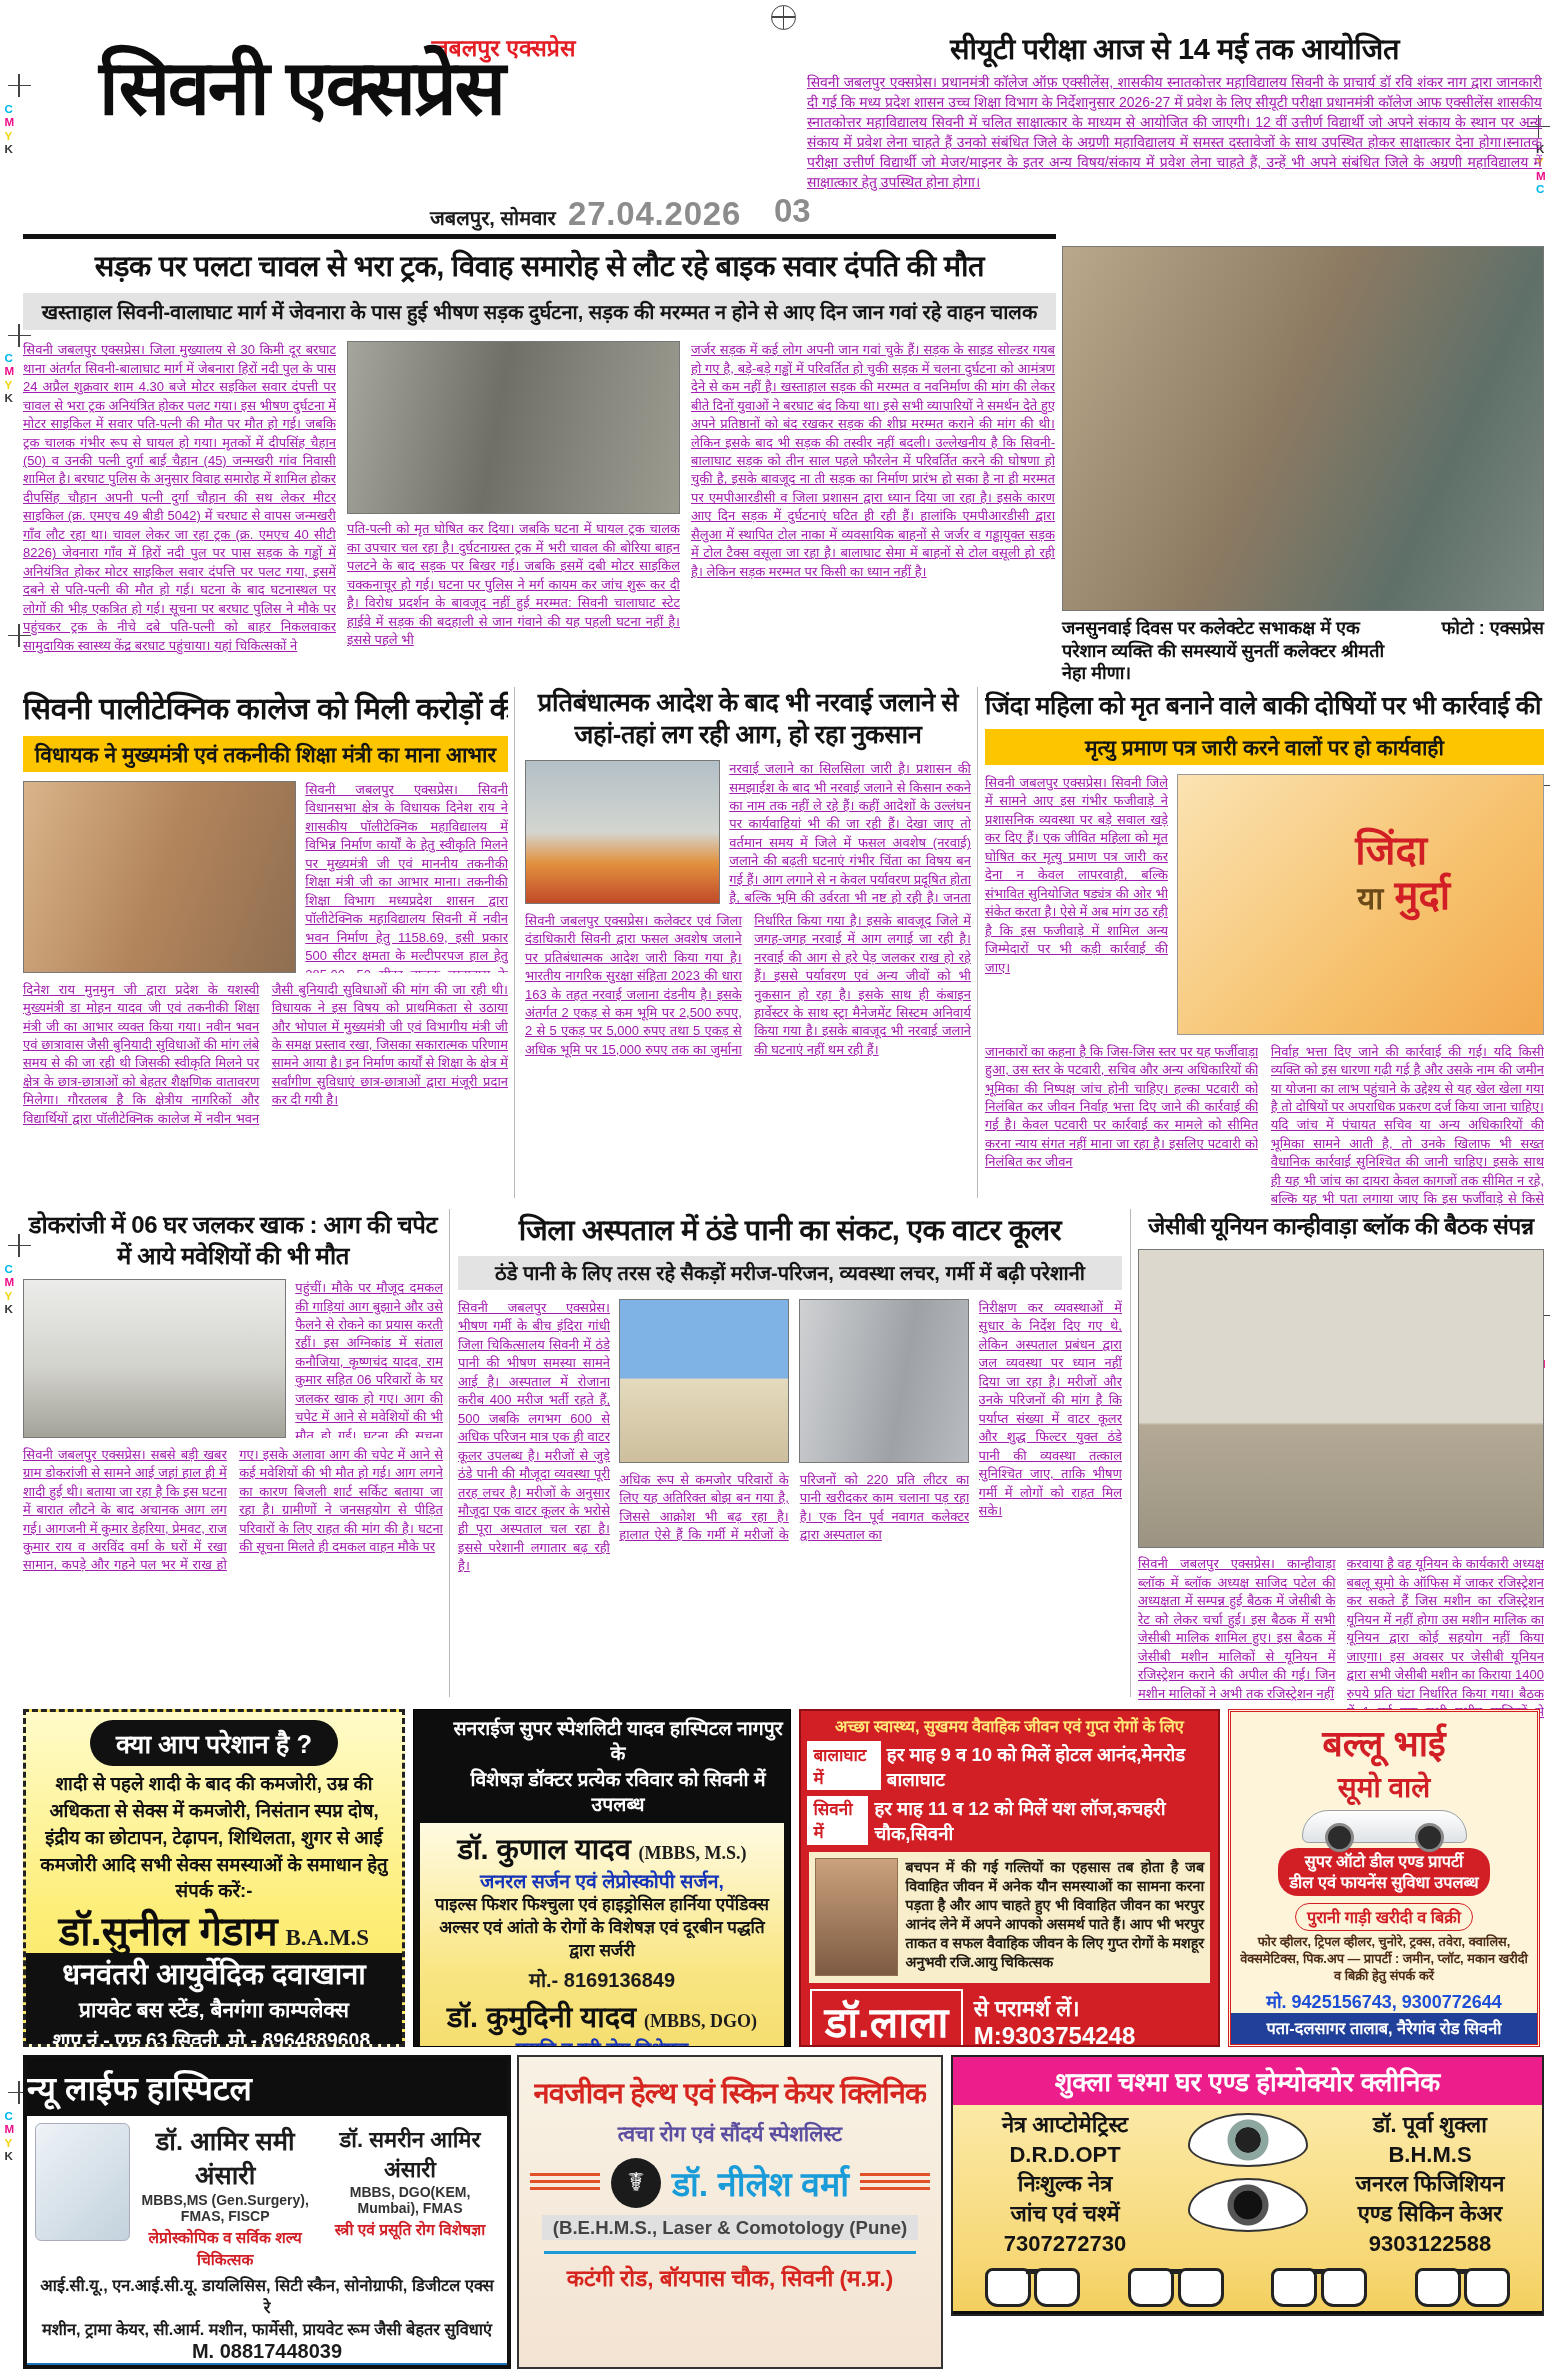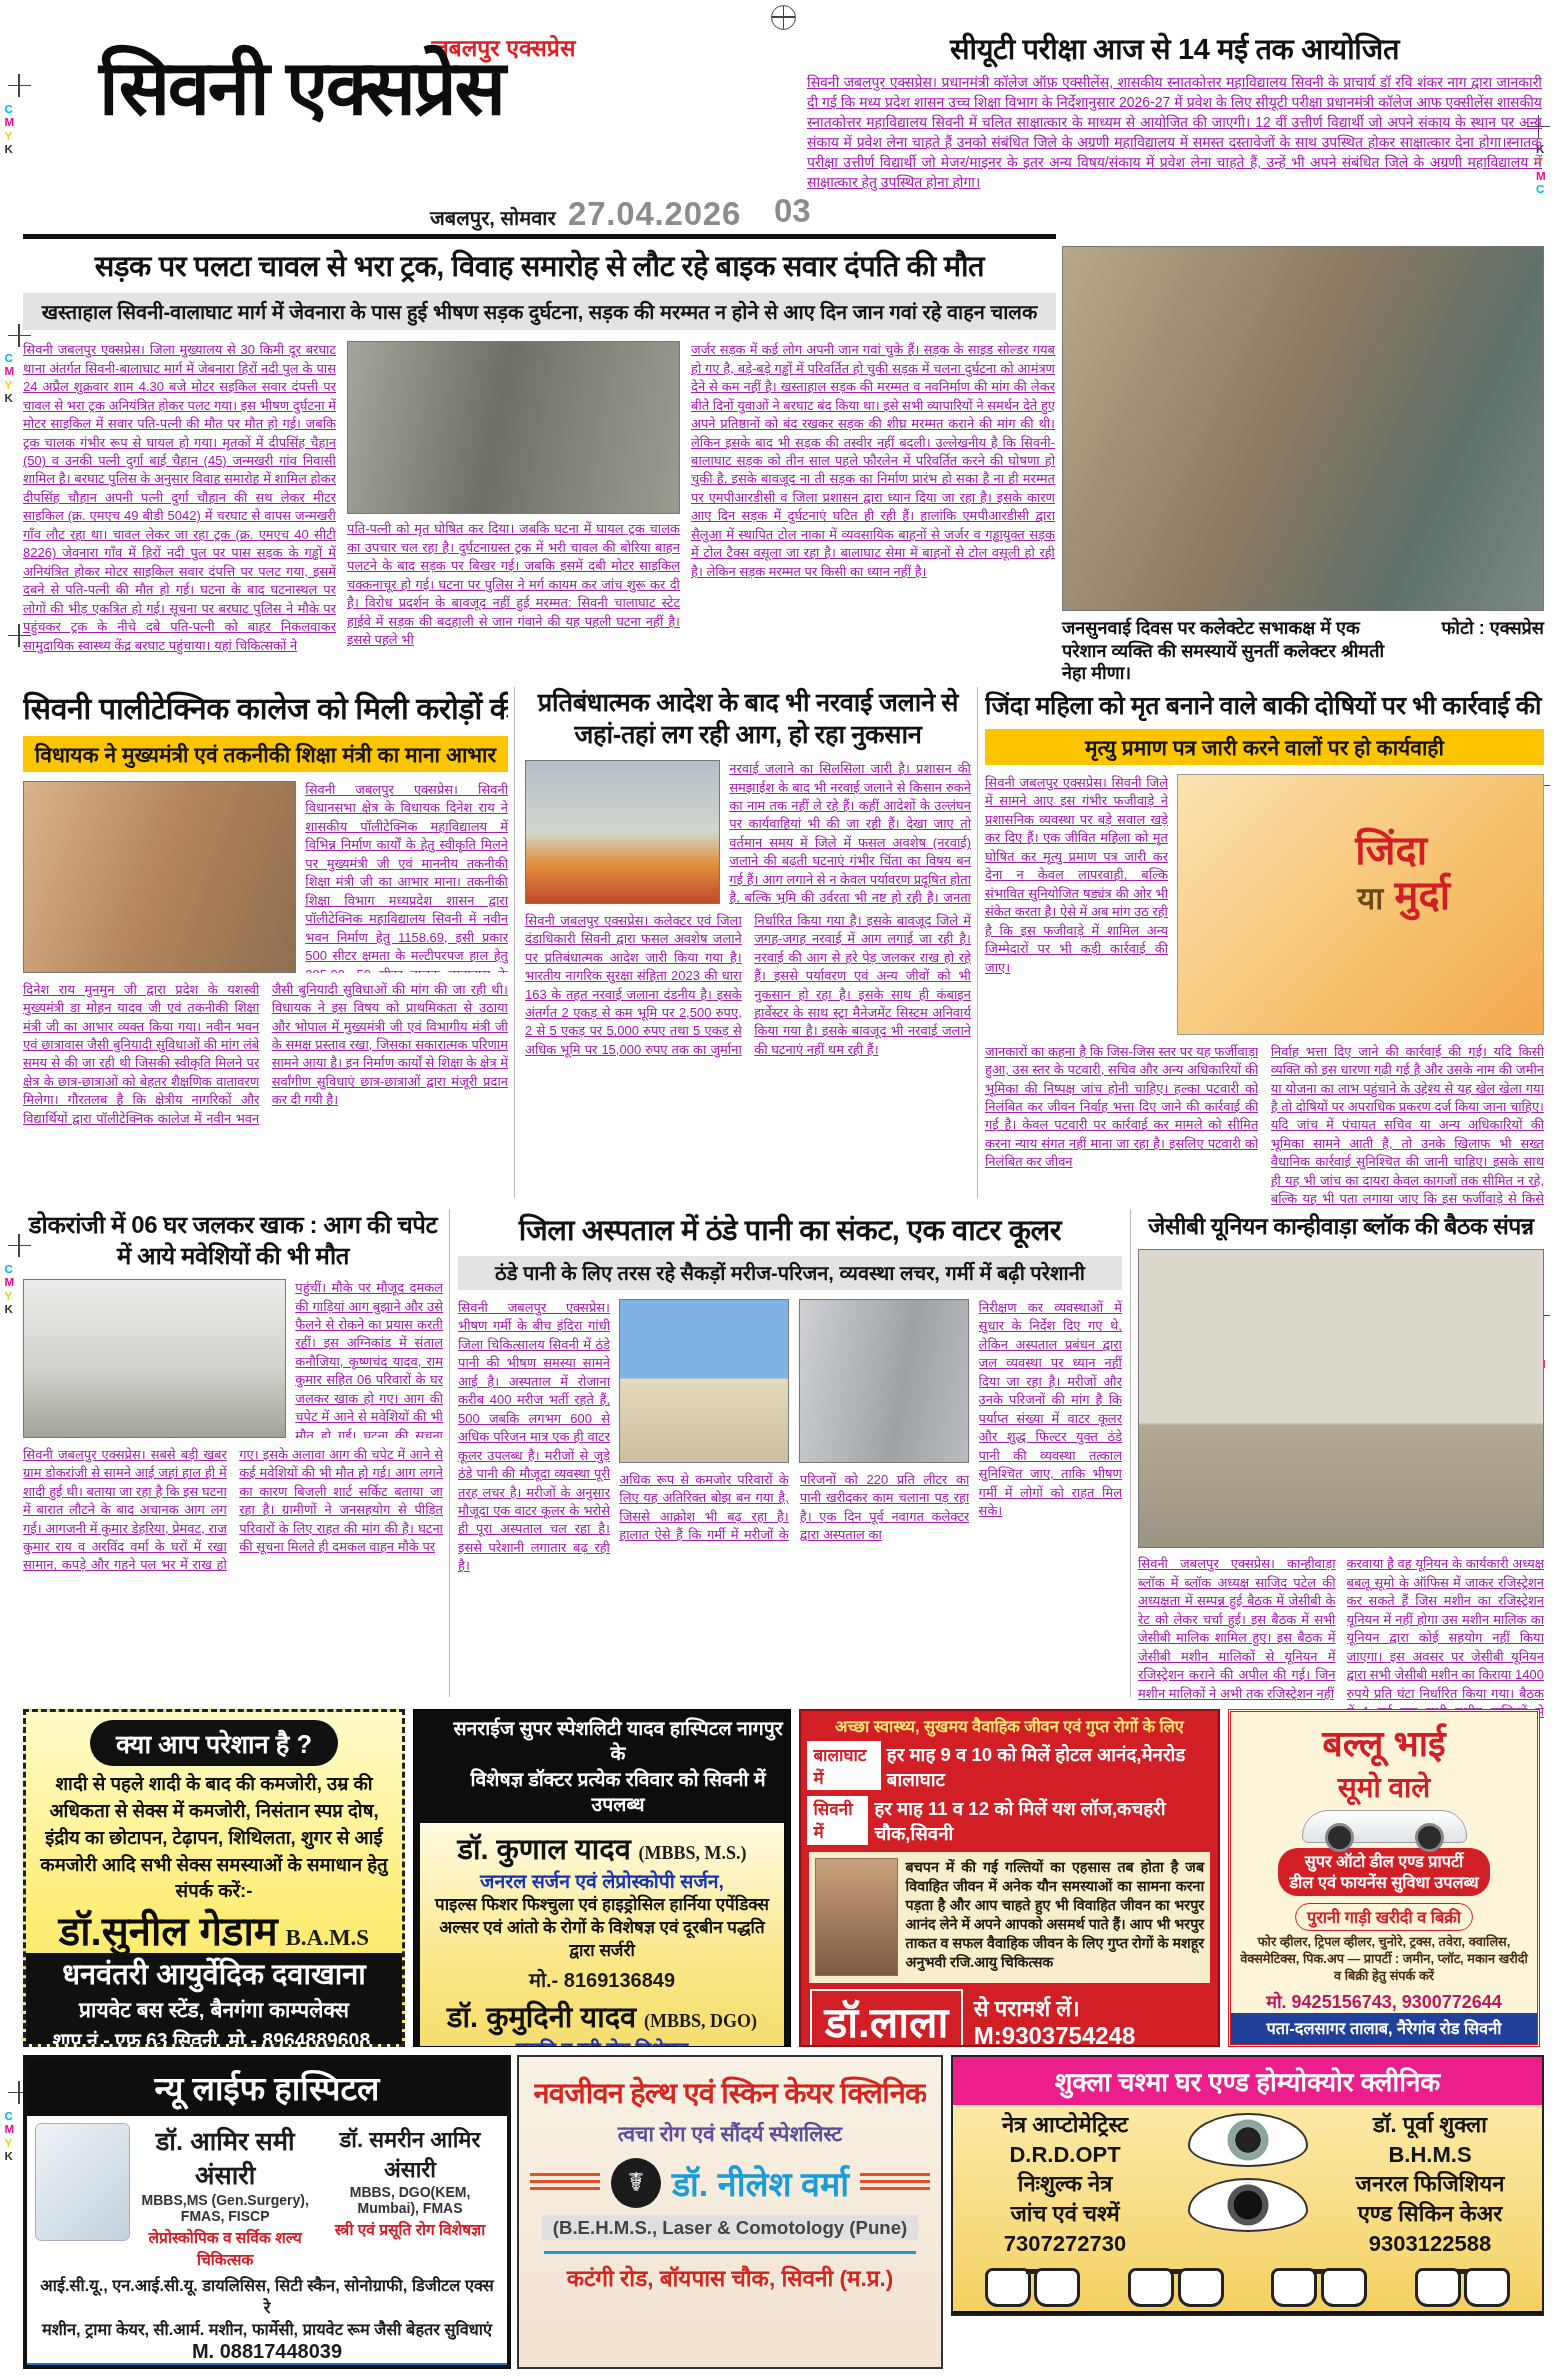--- a/index.html
+++ b/index.html
@@ -78,31 +78,31 @@
   #ad3 .mob{font-size:24px;font-weight:700;}
   
   #ad4{background:#fdf4da;border:3.9px double #d21f26;display:flex;flex-direction:column;align-items:center;text-align:center;}
   #ad4 .n1{color:#d21f26;font-size:36px;font-weight:700;margin-top:6.2px;}
   #ad4 .n2{color:#d21f26;font-size:28px;font-weight:700;}
   #ad4 .tag{background:#d21f26;color:#fff;border-radius:20px;font-size:16.3px;font-weight:700;
             padding:3.1px 11px;margin-top:4.6px;line-height:1.3;}
   #ad4 .used{border:1.5px solid #d21f26;border-radius:39px;color:#d21f26;font-size:16.3px;
              font-weight:700;padding:2.3px 11px;margin-top:6.2px;}
   #ad4 .small{font-size:12.8px;font-weight:700;color:#4c2c14;line-height:1.3;padding:3.1px 7.7px;}
-  #ad4 .mob{color:#be185d;font-size:18px;font-weight:700;margin-top:1.5px;}
+  #ad4 .mob{color:#1d4ed8;font-size:18px;font-weight:700;margin-top:1.5px;}
   #ad4 .addr{background:#20409a;color:#fff;width:100%;font-size:16.3px;font-weight:700;
              padding:4.6px 0;margin-top:auto;}
   #ad4 .car{width:163px;height:57px;background:linear-gradient(180deg,#fff,#dfe3e6);
             border:1.5px solid #98a0a6;border-radius:26px 26px 6.2px 6.2px;position:relative;margin-top:4.6px;}
   #ad4 .car i{position:absolute;bottom:-9.3px;width:23px;height:23px;border-radius:50%;
               background:#2c2c2c;border:3.1px solid #888;}
   #ad4 .car i.w1{left:22px}#ad4 .car i.w2{right:22px}
   
   #ad5{border:4.6px solid #111;background:#fff;display:flex;flex-direction:column;}
-  #ad5 .ttl{background:#0e0e0e;color:#fff;font-size:33px;font-weight:700;text-align:center;padding:6.2px 0;}
+  #ad5 .ttl{background:#0e0e0e;color:#fff;font-size:33px;font-weight:700;text-align:left;padding:6.2px 0;}
   #ad5 .docs{display:flex;gap:6.2px;padding:6.2px 7.7px 0;}
   #ad5 .steth{width:93px;height:116px;flex:none;background:linear-gradient(135deg,#eef3f7,#c3d2dd);
               border:0.8px solid #aab;border-radius:6.2px;}
   #ad5 .dcol{flex:1;text-align:center;}
   #ad5 .dname{font-size:25.5px;font-weight:700;}
   #ad5 .ddeg{font-size:14px;font-weight:700;color:#333;margin-top:1.5px;}
   #ad5 .dspec{font-size:15.5px;font-weight:700;color:#d21f26;margin-top:1.5px;}
   #ad5 .svc{font-size:16.3px;font-weight:700;text-align:center;line-height:1.35;padding:4.6px 9.3px 0;}
   #ad5 .mob{font-size:20px;font-weight:700;text-align:center;}
   #ad5 .addr{background:#1e73be;color:#fff;font-size:22.5px;font-weight:700;text-align:center;

